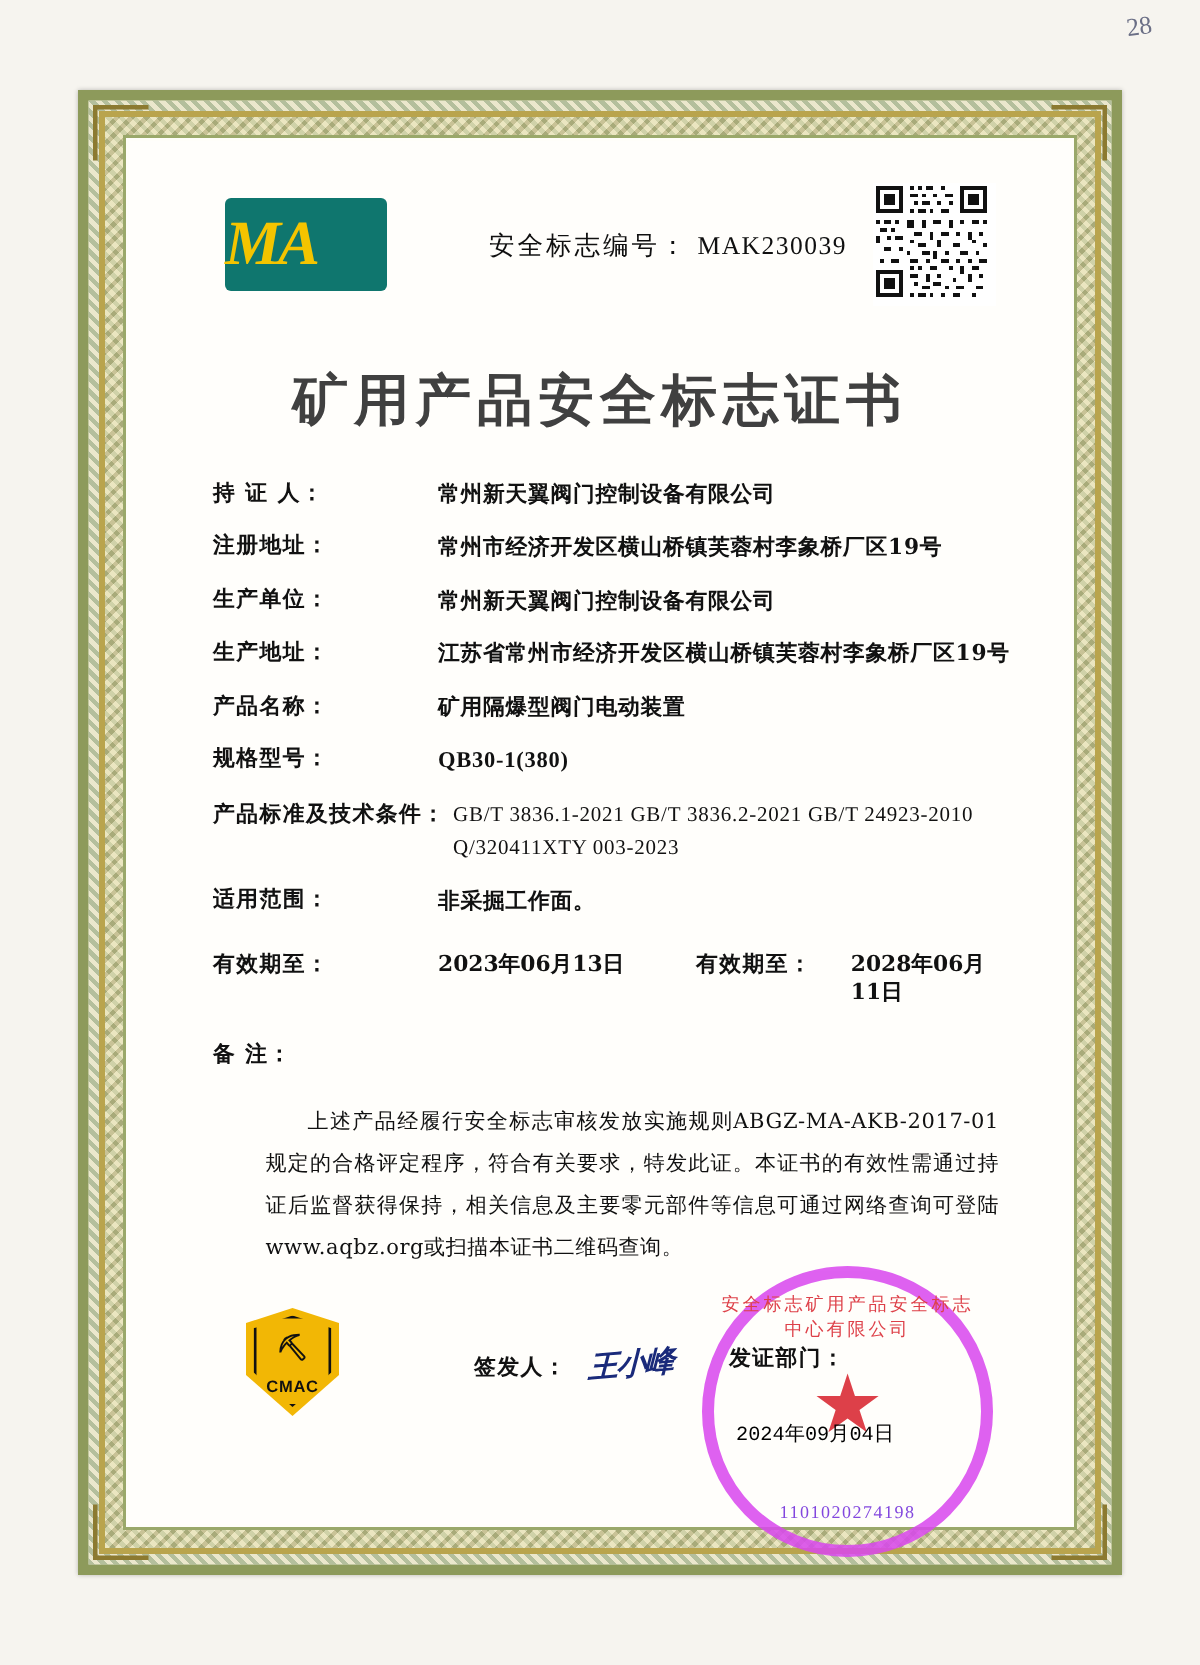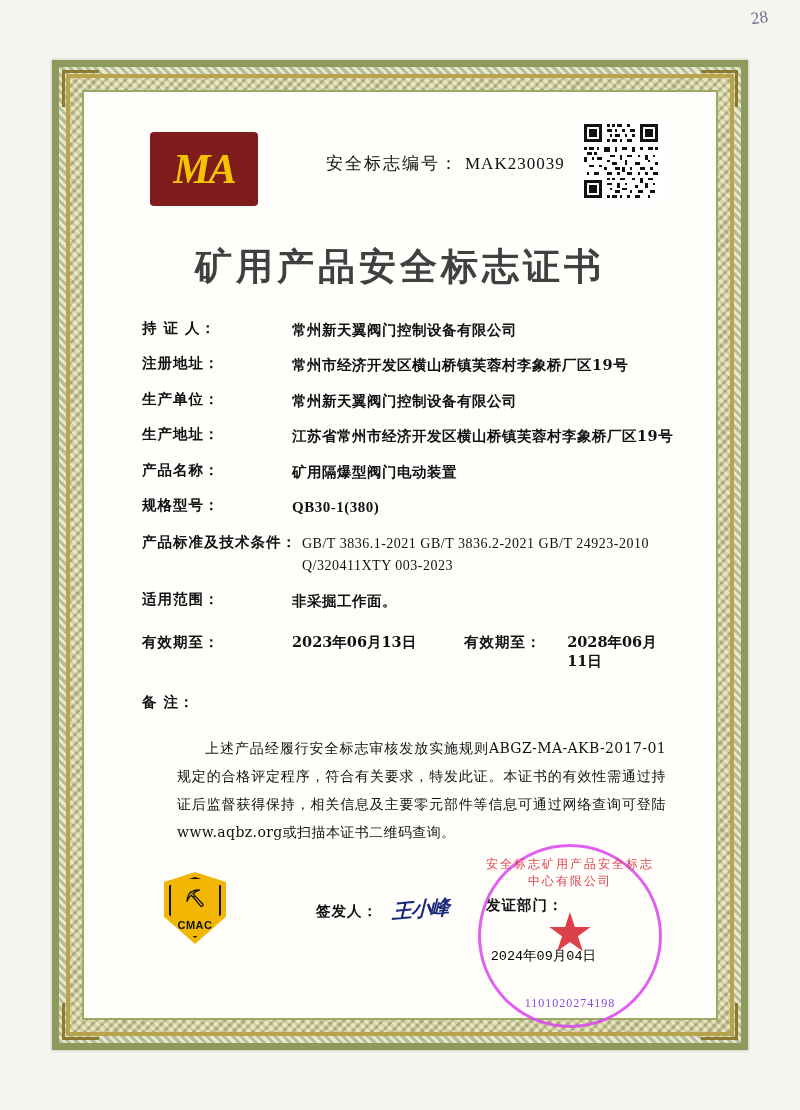--- a/index.html
+++ b/index.html
@@ -84,26 +84,26 @@
   .header {
     position: absolute;
     left: 0; top: 18px; right: 0;
     height: 110px;
   }
   .ma-logo {
     position: absolute;
     left: 64px;
     top: 20px;
     width: 108px;
-    height: 74px;
-    background: #7f1d1d;
+    height: 62px;
+    background: #0f766e;
     border-radius: 4px;
     display: flex;
     align-items: center;
-    justify-content: center;
+    justify-content: flex-start;
   }
   .ma-logo .ma-text {
     font-family: "Liberation Serif", serif;
     font-weight: bold;
     font-style: italic;
     font-size: 42px;
     color: #f4c400;
     letter-spacing: -2px;
   }
   .cert-no {
@@ -296,21 +296,21 @@
   }
 
   
   .seal {
     position: absolute;
     right: 52px;
     top: -10px;
     width: 178px;
     height: 178px;
     border-radius: 50%;
-    border: 3px solid #d946ef;
+    border: 8px solid #d946ef;
     opacity: 0.85;
     color: #d8202a;
   }
   .seal .star {
     position: absolute;
     left: 50%; top: 50%;
     transform: translate(-50%, -58%);
     font-size: 54px;
     color: #d8202a;
     line-height: 1;

